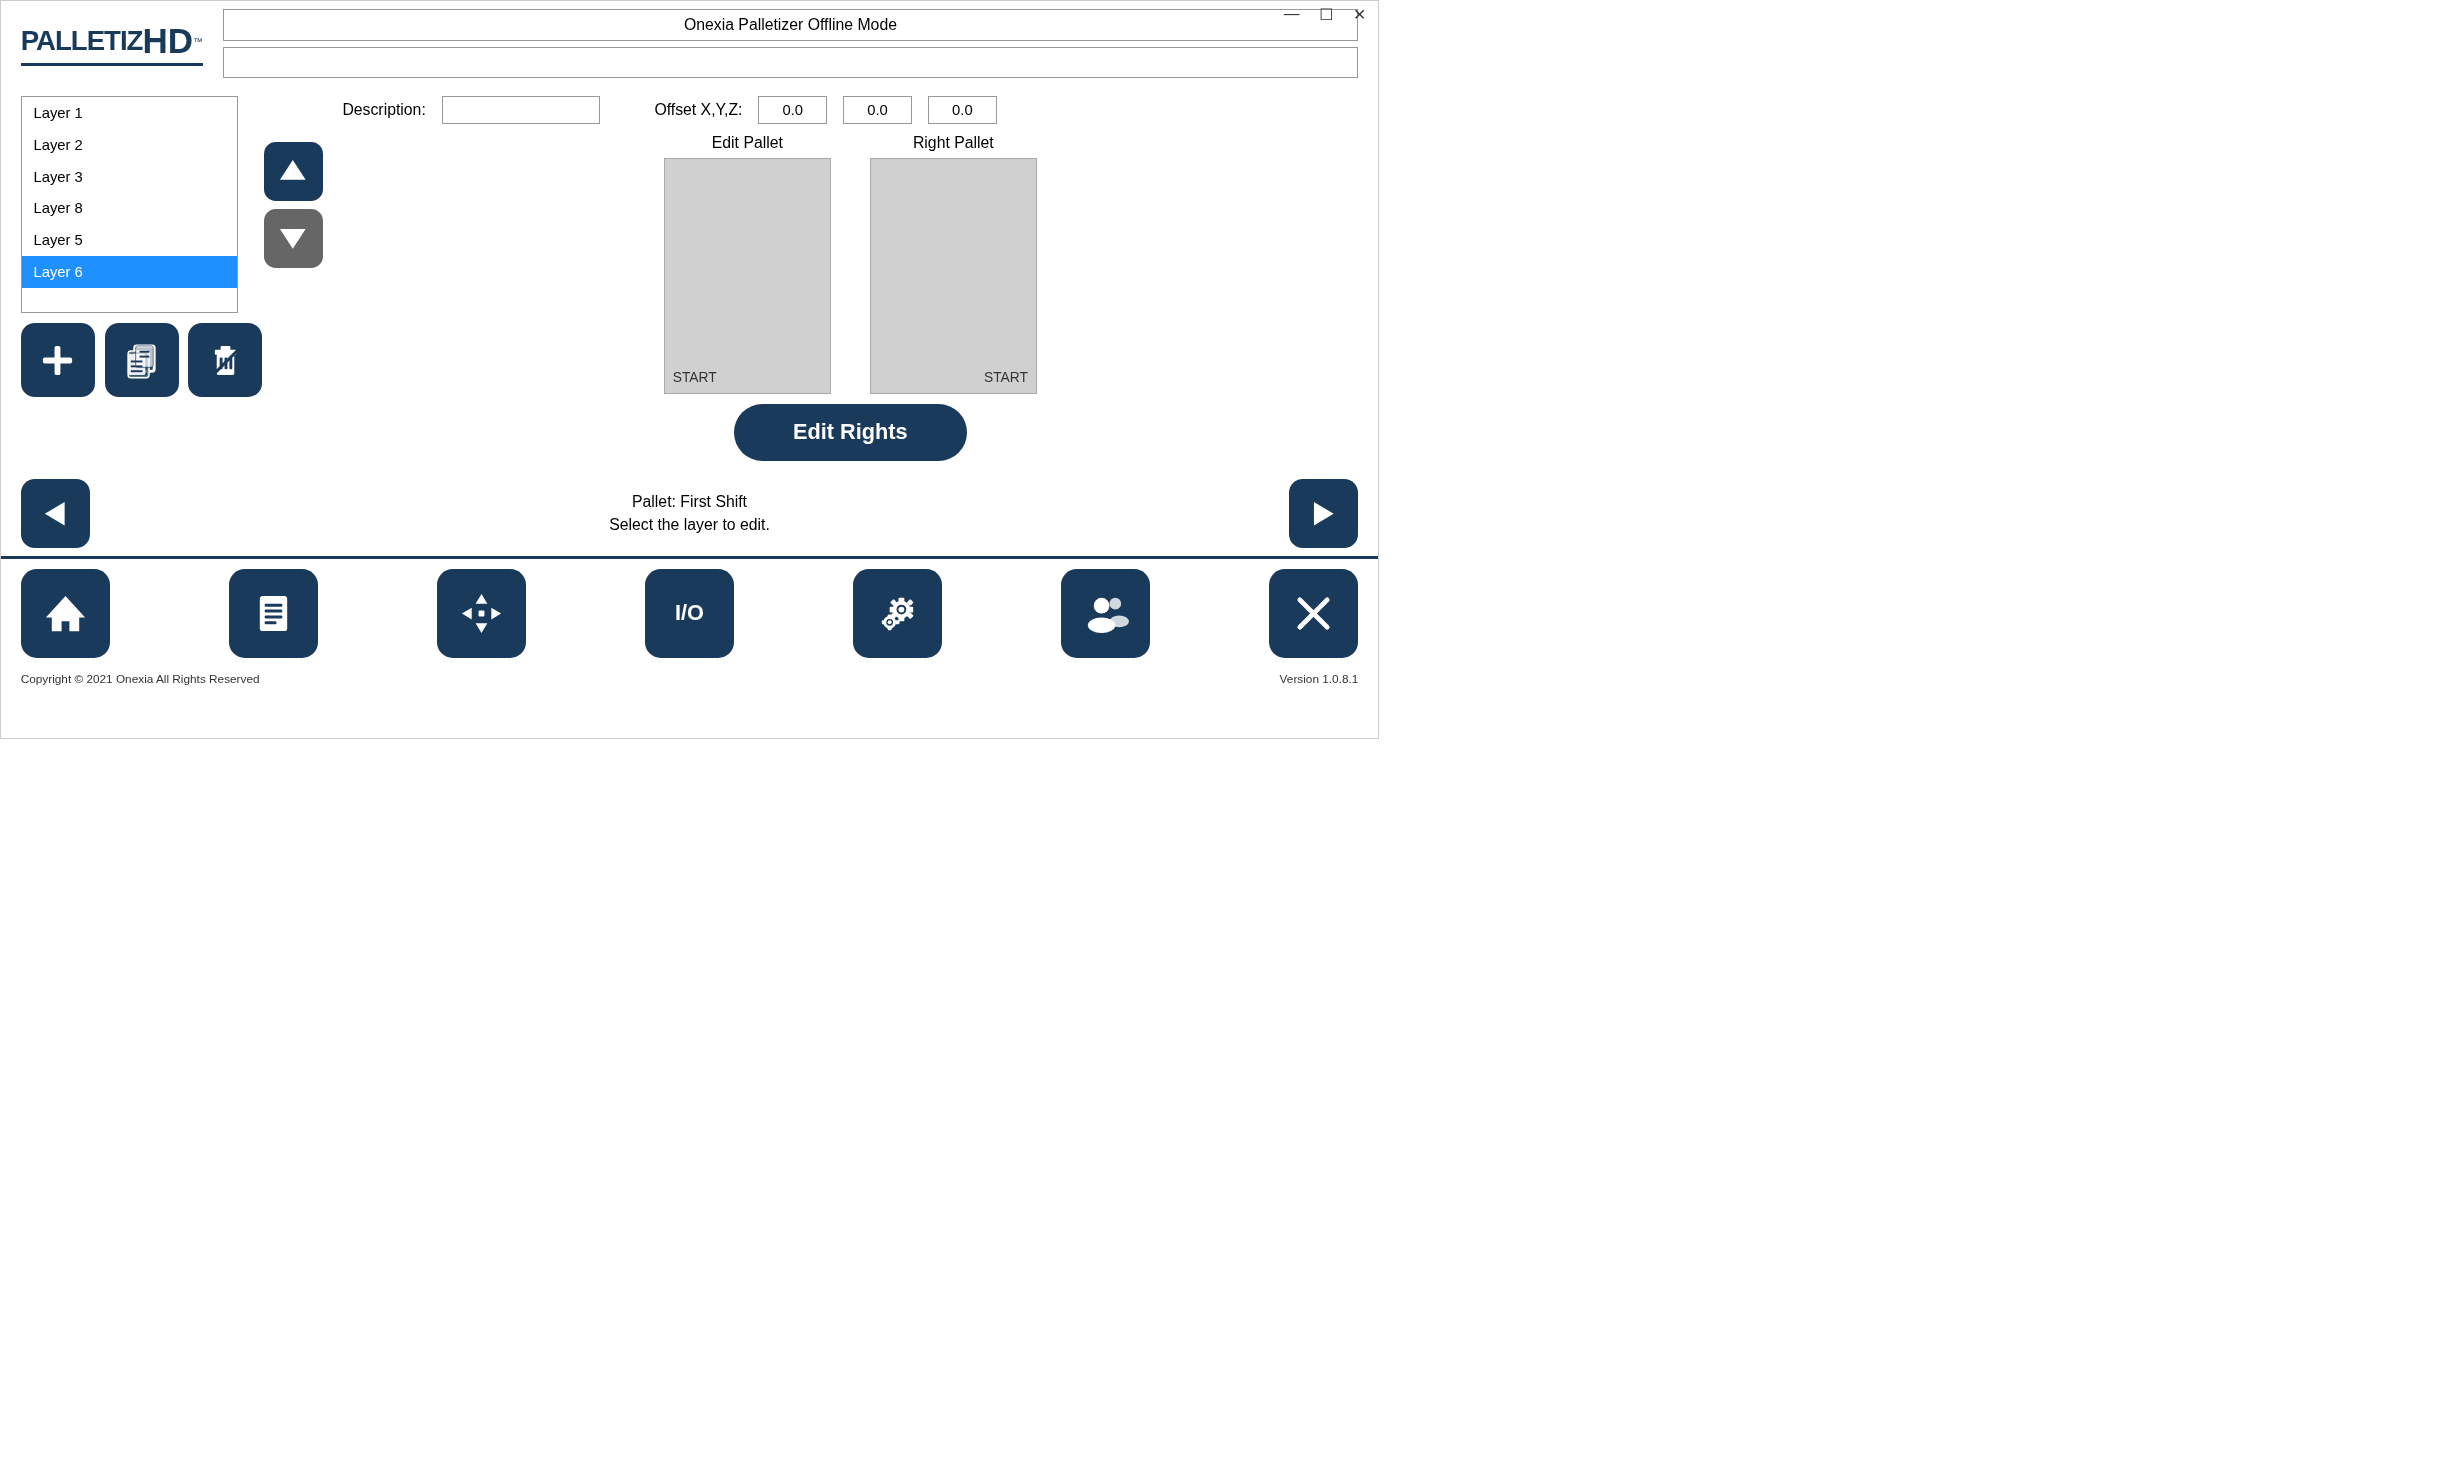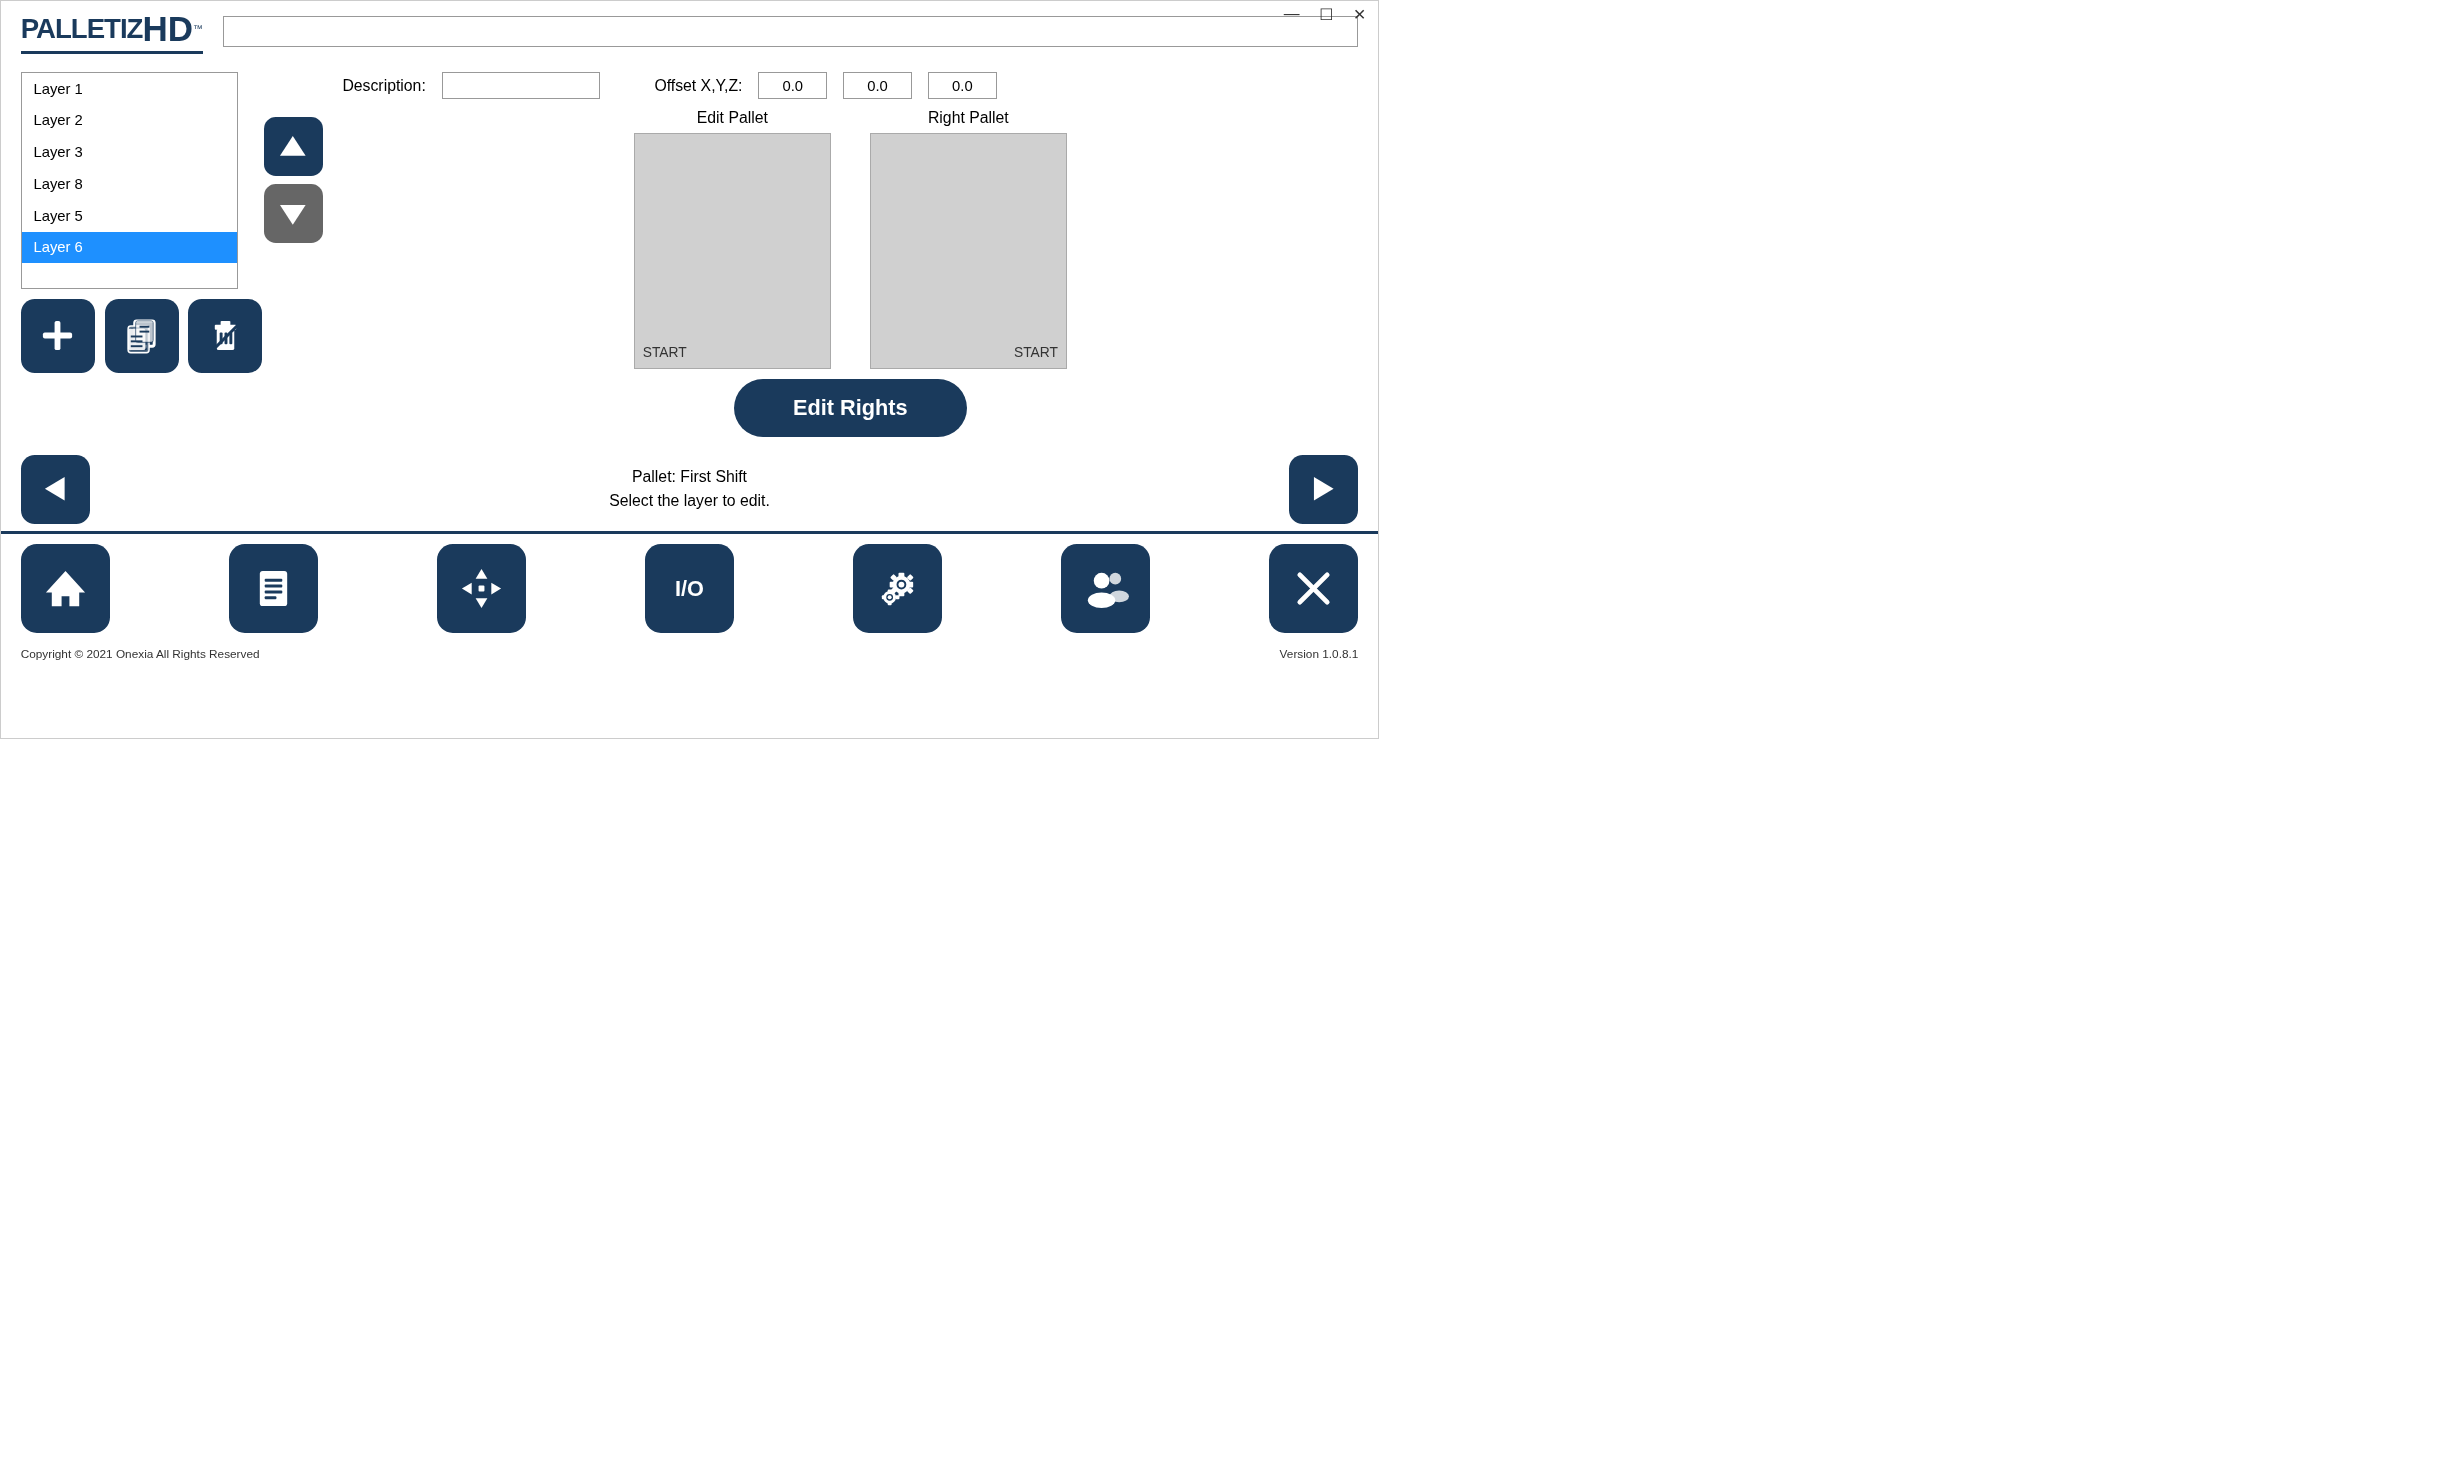--- a/index.html
+++ b/index.html
@@ -179,21 +179,21 @@
       display: flex;
       flex-direction: column;
       align-items: center;
       gap: 5.9px;
     }
     .pallet-label {
       font-size: 15.8px;
       font-weight: normal;
     }
     .pallet-canvas {
-      width: 197px;
+      width: 167px;
       height: 236px;
       background: #d0d0d0;
       border: 1px solid #aaa;
       position: relative;
     }
     .pallet-start {
       position: absolute;
       bottom: 7.9px;
       left: 7.9px;
       font-size: 13.8px;
@@ -314,20 +314,21 @@
 <div class="header">
   <div class="logo-wrapper">
     <div class="logo">
       <span class="logo-text">PALLETIZ</span>
         <span class="logo-hd">HD</span>
         <span class="logo-tm">™</span>
     </div>
     <div class="logo-underline"></div>
   </div>
   <div class="header-inputs">
+    <input class="header-input" type="text" value="Onexia Palletizer Offline Mode" style="">
     <input class="header-input" type="text" value="" style="">
   </div>
 </div>
 
 <div class="main">
 
   <div class="left-panel">
     <div class="layer-section">
       <div class="layer-list">
         <div class="layer-item">Layer 1</div>

